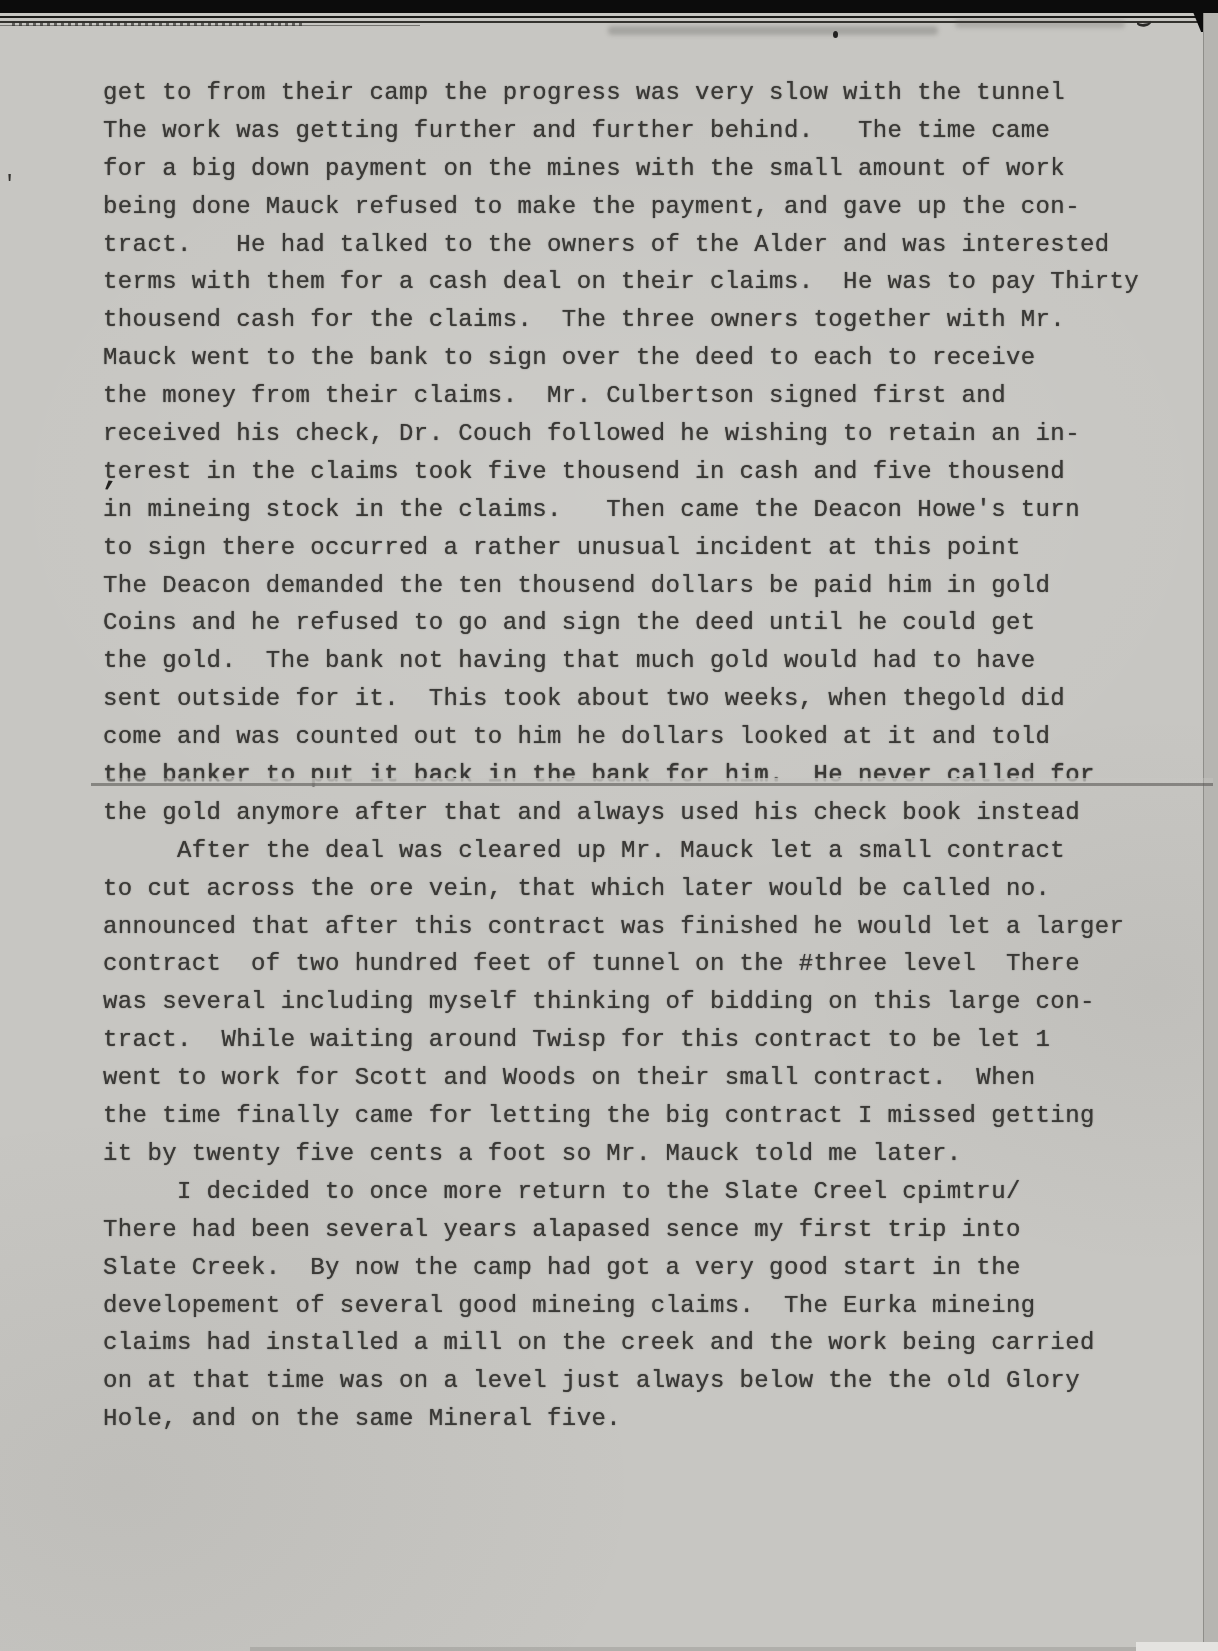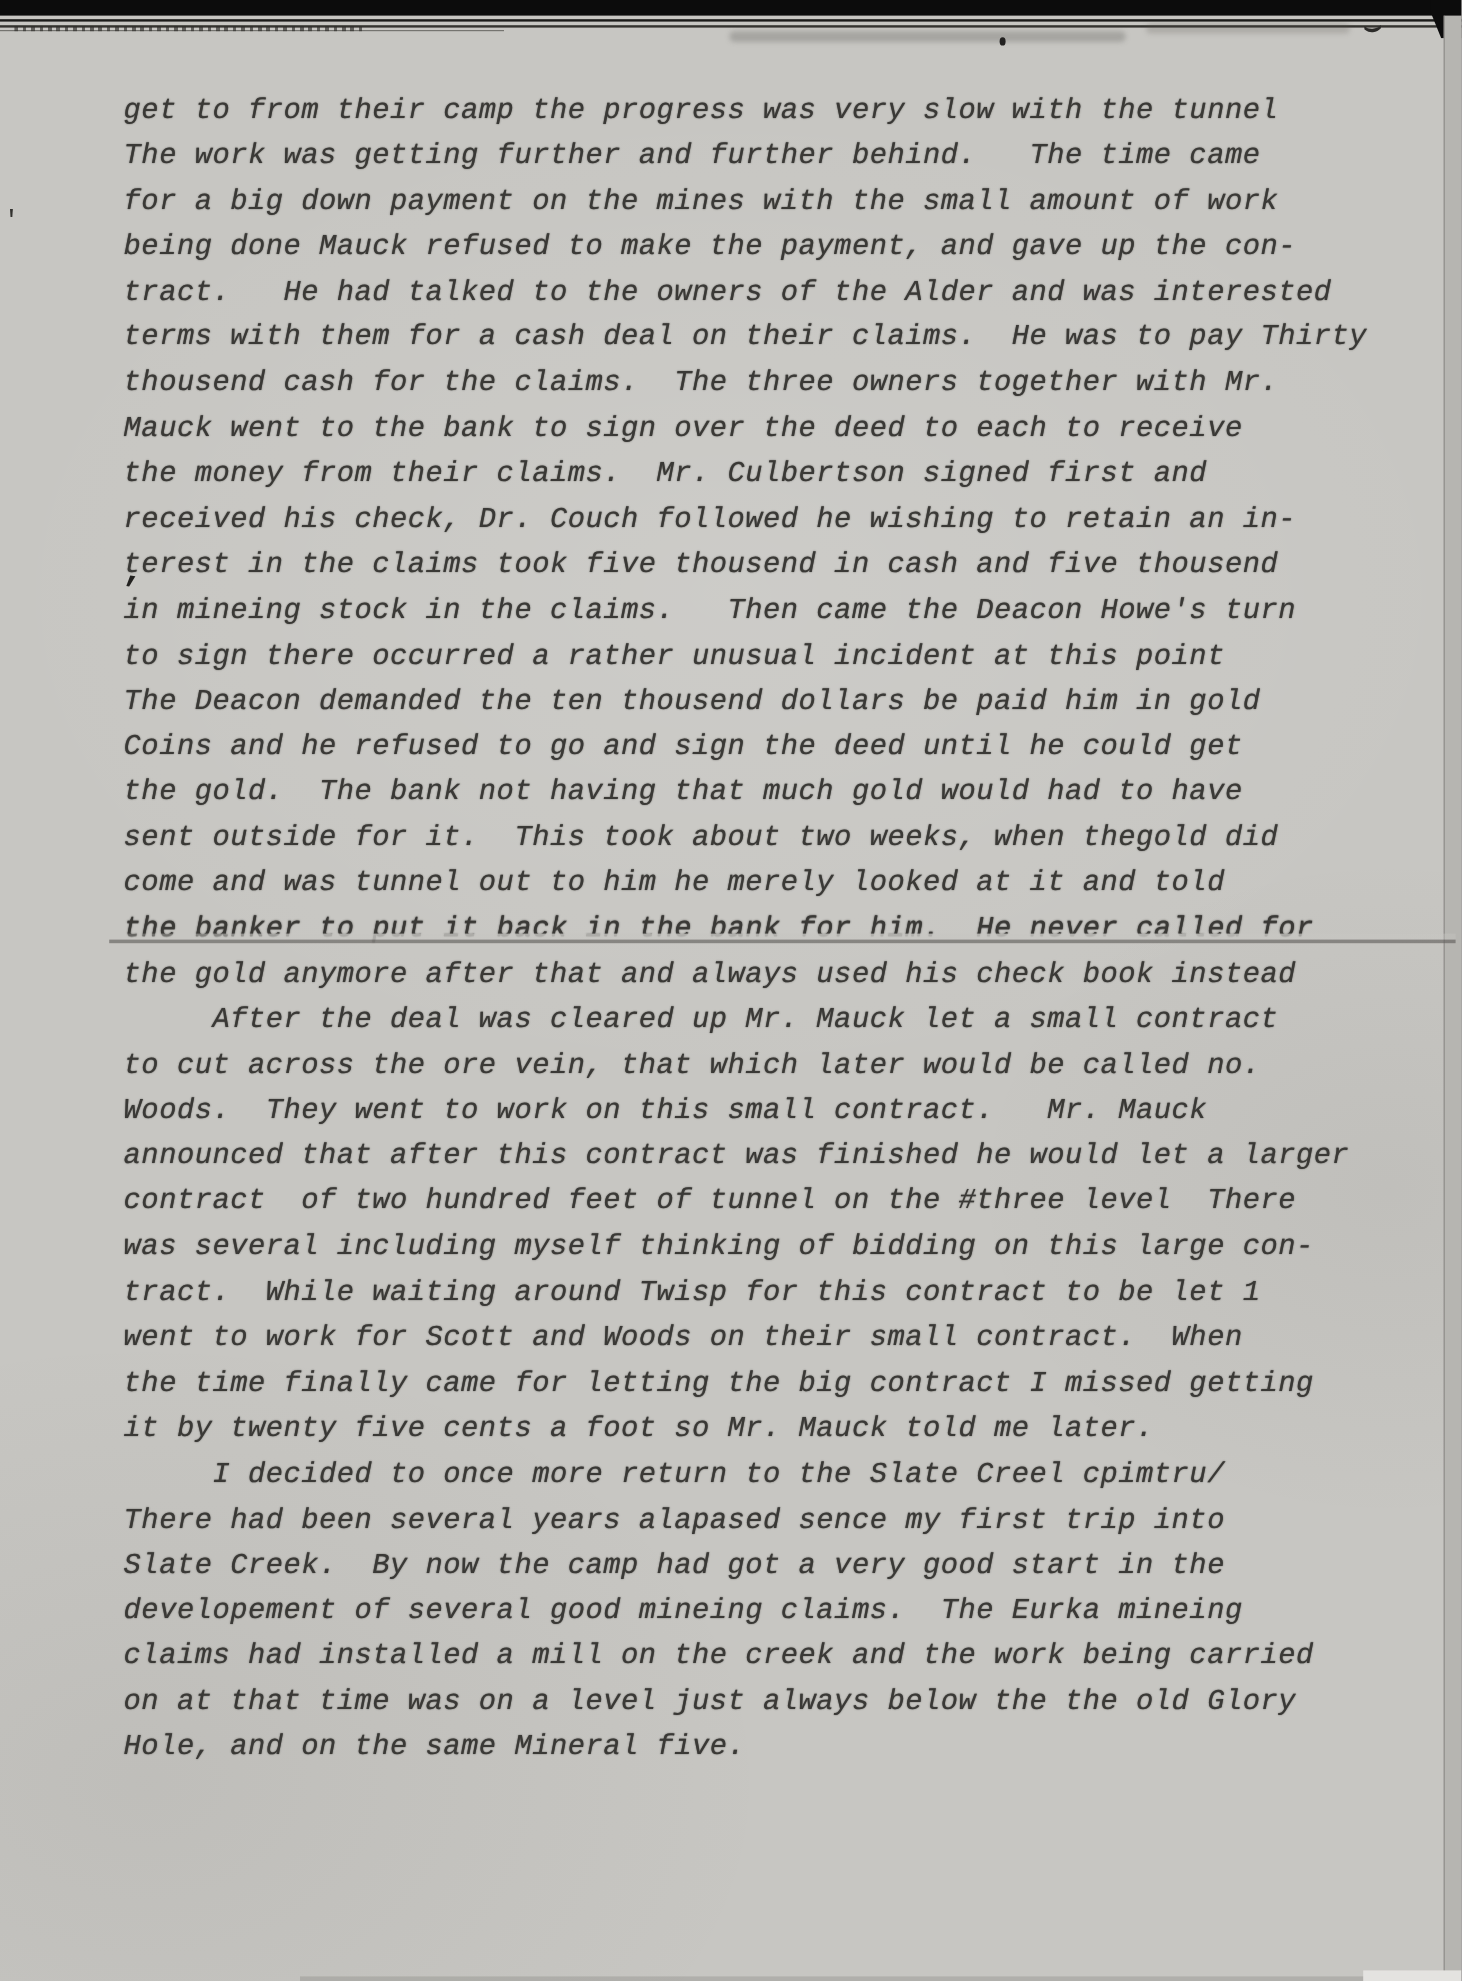--- a/index.html
+++ b/index.html
@@ -32,21 +32,20 @@
   .bottom-white{position:absolute;right:0;bottom:0;width:82px;height:9px;background:#e4e3e0;}
   
   .margin-apostrophe{position:absolute;left:3px;top:172px;color:#33322f;font-size:22px;}
   .stray-comma{position:absolute;left:103px;top:462px;color:#232220;font-size:28px;font-weight:bold;transform:rotate(6deg);}
   
   .text-block{
     position:absolute;left:103px;top:74px;width:1070px;
     font-size:24px;line-height:37.9px;letter-spacing:0.4px;
     color:#3a3936;
     text-shadow:0 0 1.2px rgba(48,47,44,0.85);
-    font-style:italic;
   }
   .line{white-space:pre;position:relative;height:37.9px;}
   
   .line.smudged{text-shadow:0 0 1.5px rgba(38,37,35,0.95),0 1px 0 rgba(55,53,50,0.4);}
   .line.smudged::before{
     content:"";position:absolute;left:-12px;right:-40px;top:71%;height:3px;
     background:rgba(55,53,50,0.45);filter:blur(0.5px);z-index:2;
   }
   .line.smudged::after{
     content:"";position:absolute;left:-12px;right:-40px;top:58%;height:8px;
@@ -86,26 +85,25 @@
     <div class="line">Mauck went to the bank to sign over the deed to each to receive</div>
     <div class="line">the money from their claims.  Mr. Culbertson signed first and</div>
     <div class="line">received his check, Dr. Couch followed he wishing to retain an in-</div>
     <div class="line">terest in the claims took five thousend in cash and five thousend</div>
     <div class="line">in mineing stock in the claims.   Then came the Deacon Howe's turn</div>
     <div class="line">to sign there occurred a rather unusual incident at this point</div>
     <div class="line">The Deacon demanded the ten thousend dollars be paid him in gold</div>
     <div class="line">Coins and he refused to go and sign the deed until he could get</div>
     <div class="line">the gold.  The bank not having that much gold would had to have</div>
     <div class="line">sent outside for it.  This took about two weeks, when thegold did</div>
-    <div class="line">come and was tunnel out to him he merely looked at it and told</div>
+    <div class="line">come and was counted out to him he dollars looked at it and told</div>
     <div class="line smudged">the banker to put it back in the bank for him.  He never called for</div>
     <div class="line">the gold anymore after that and always used his check book instead</div>
     <div class="line">     After the deal was cleared up Mr. Mauck let a small contract</div>
     <div class="line">to cut across the ore vein, that which later would be called no.</div>
-    <div class="line">Woods.  They went to work on this small contract.   Mr. Mauck</div>
     <div class="line">announced that after this contract was finished he would let a larger</div>
     <div class="line">contract  of two hundred feet of tunnel on the #three level  There</div>
     <div class="line">was several including myself thinking of bidding on this large con-</div>
     <div class="line">tract.  While waiting around Twisp for this contract to be let 1</div>
     <div class="line">went to work for Scott and Woods on their small contract.  When</div>
     <div class="line">the time finally came for letting the big contract I missed getting</div>
     <div class="line">it by twenty five cents a foot so Mr. Mauck told me later.</div>
     <div class="line">     I decided to once more return to the Slate Creel cpimtru/</div>
     <div class="line">There had been several years alapased sence my first trip into</div>
     <div class="line">Slate Creek.  By now the camp had got a very good start in the</div>

